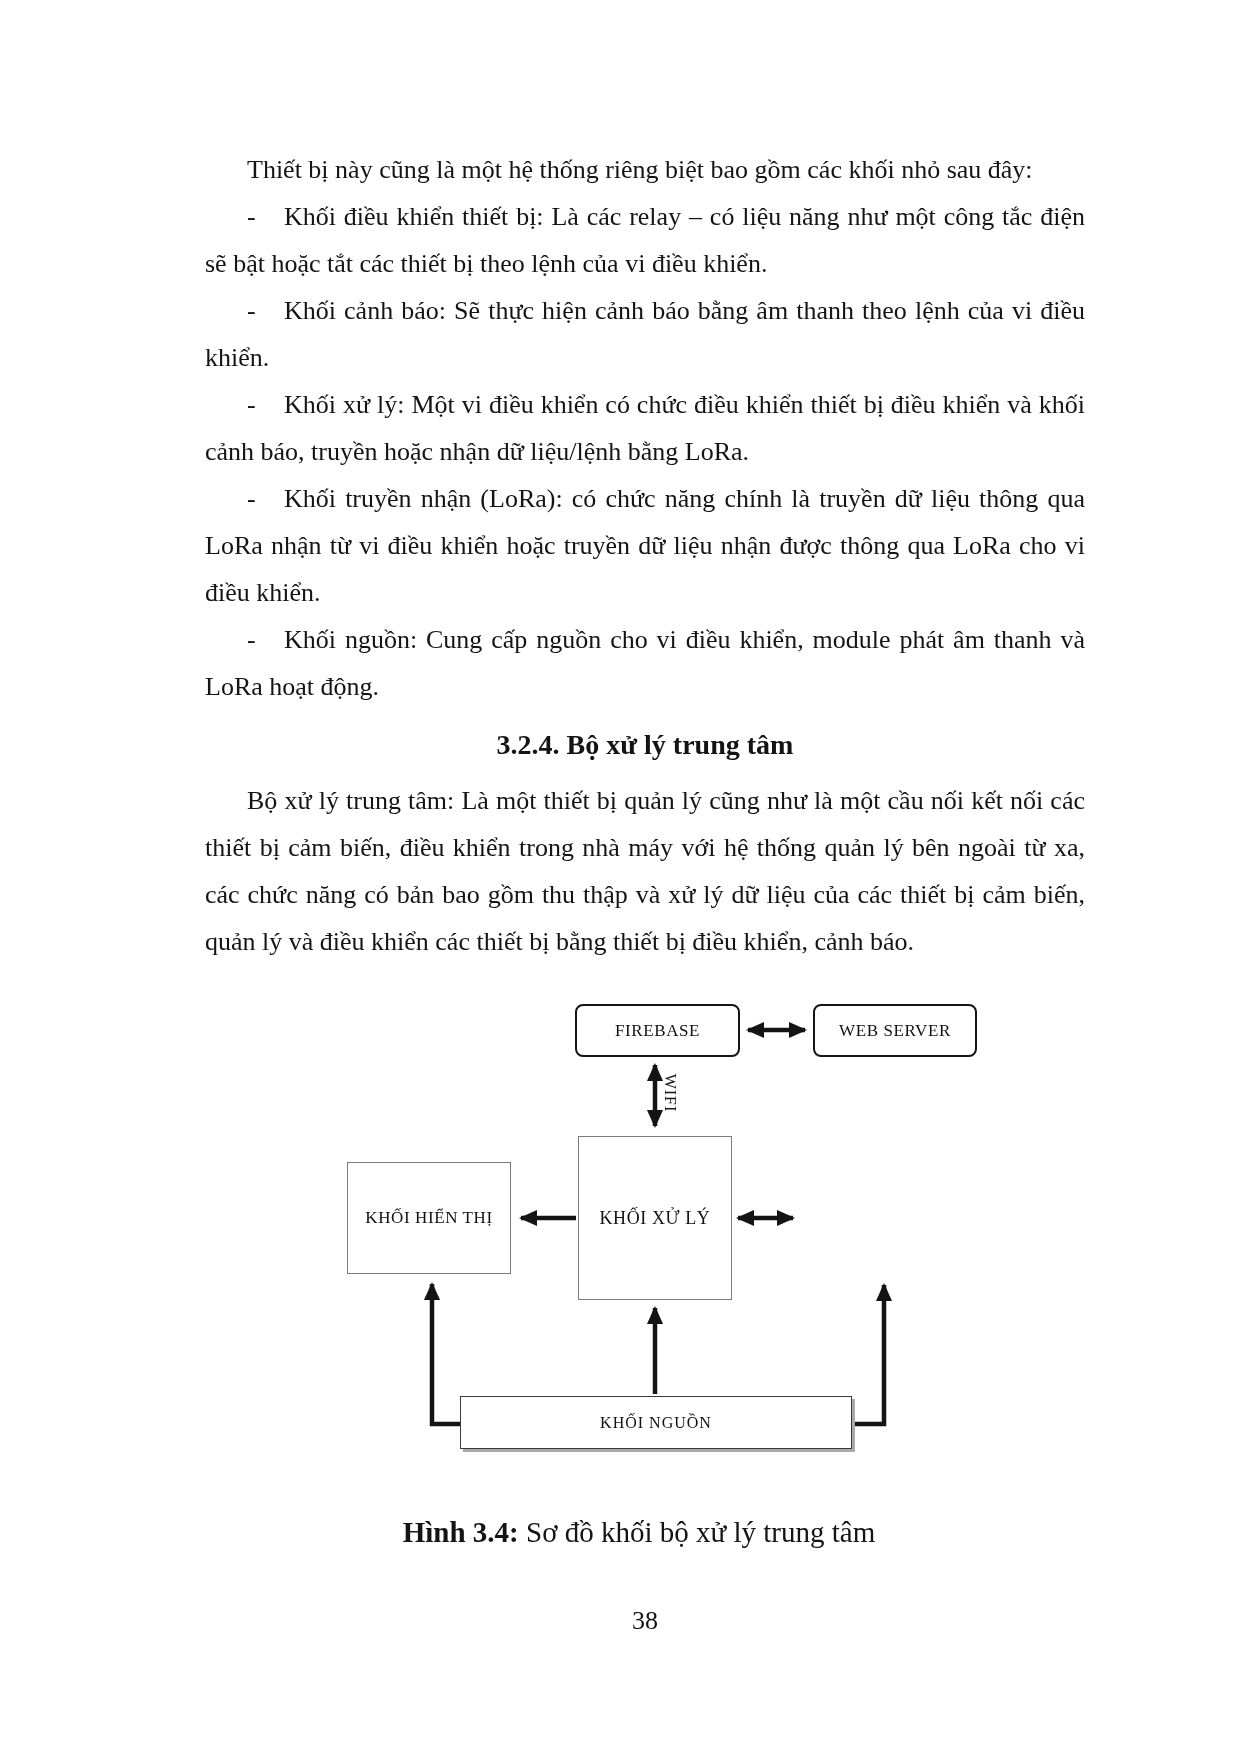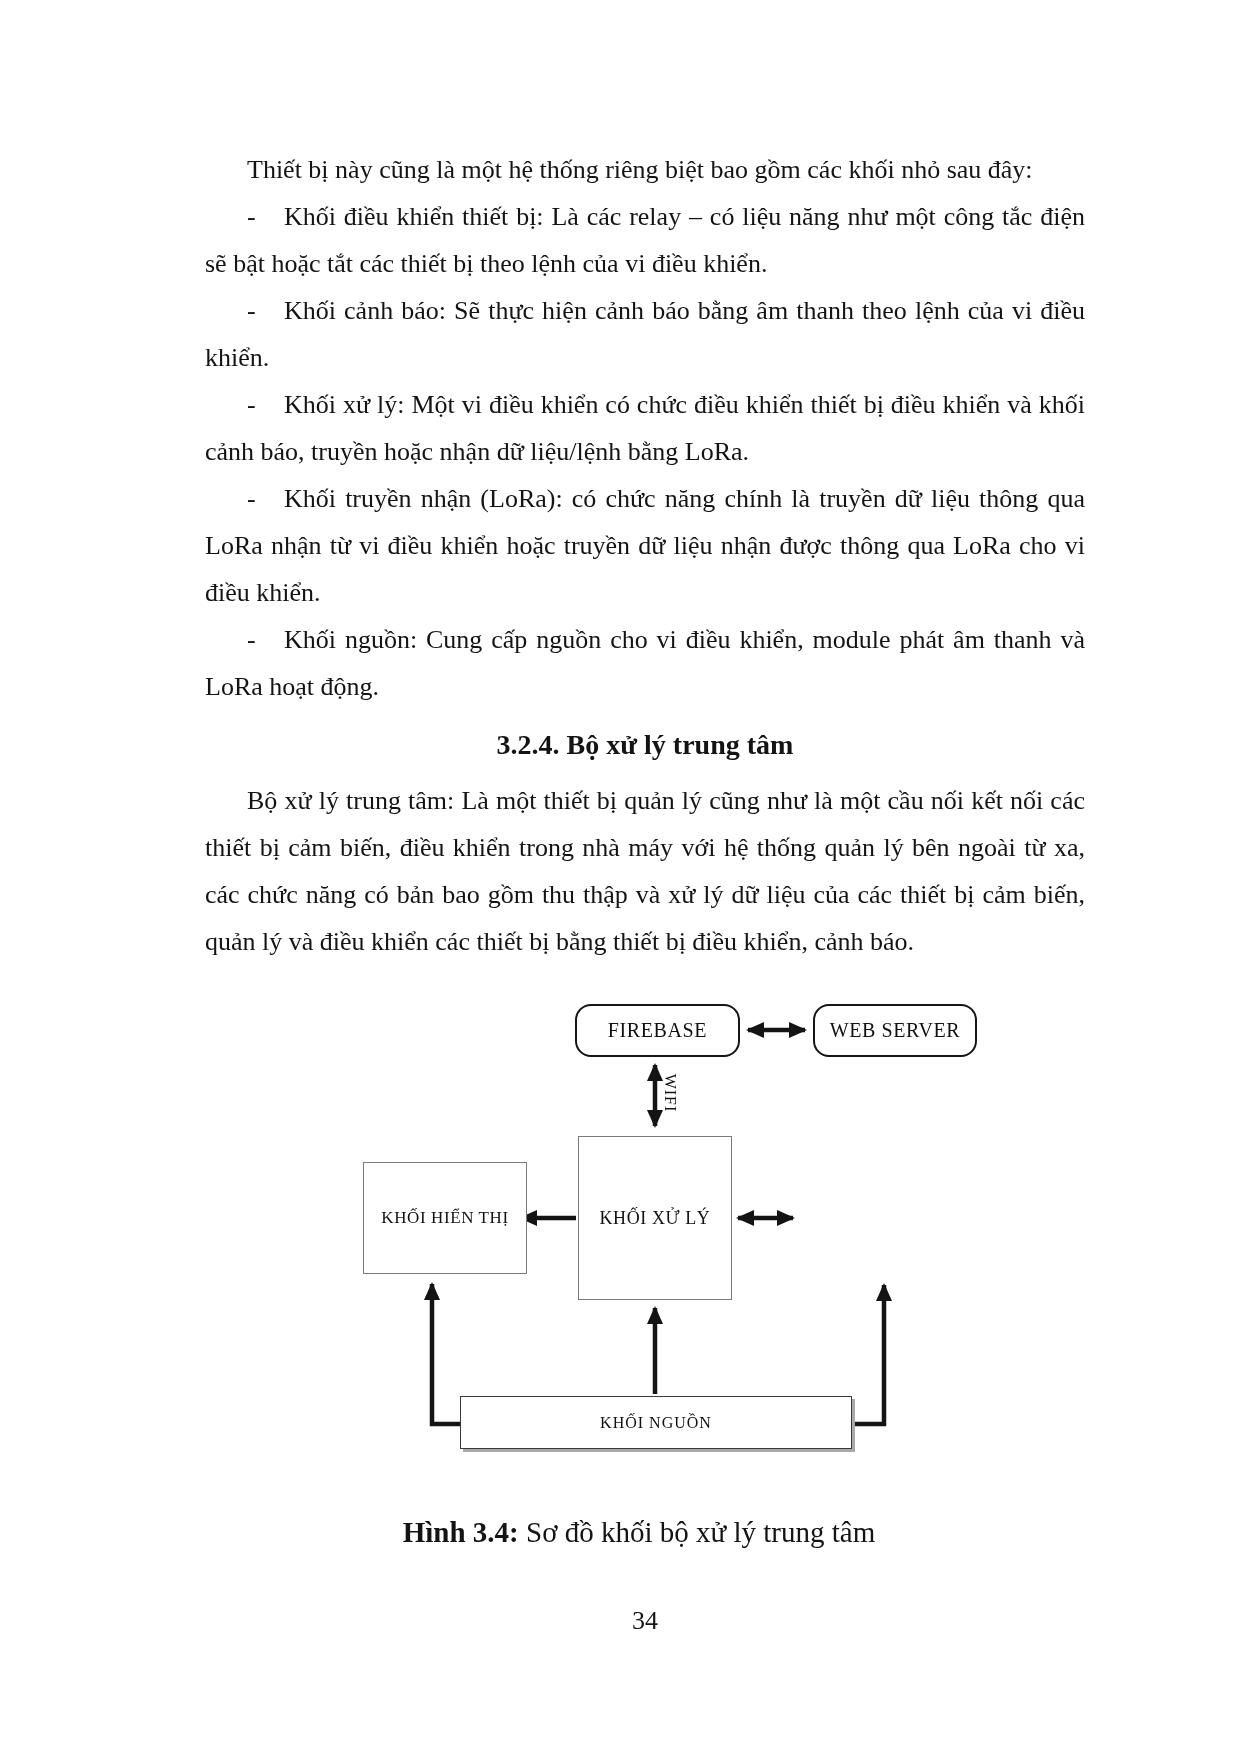--- a/index.html
+++ b/index.html
@@ -28,31 +28,31 @@
   p.bodytext{text-indent:42px;margin-top:2px;}
   
   #arrows{position:absolute;left:0;top:0;z-index:1;}
   .dbox{
     position:absolute;box-sizing:border-box;z-index:2;
     background:#ffffff;color:#111;
     display:flex;align-items:center;justify-content:center;
     text-align:center;letter-spacing:0.6px;
   }
   #box-firebase,#box-webserver{
-    border:2.5px solid #151515;border-radius:16px;font-size:20px;
+    border:2.5px solid #151515;border-radius:8px;font-size:17px;
   }
   #box-firebase{left:575px;top:1004px;width:165px;height:53px;}
   #box-webserver{left:813px;top:1004px;width:164px;height:53px;}
   #box-processing{
     left:578px;top:1136px;width:154px;height:164px;
     border:1.5px solid #7a7a7a;font-size:18px;
   }
   #box-display{
     left:347px;top:1162px;width:164px;height:112px;
-    border:1.5px solid #7a7a7a;font-size:17px;margin-left:16px;
+    border:1.5px solid #7a7a7a;font-size:17px;
   }
   #box-transceiver{
     left:799px;top:1162px;width:164px;height:113px;
     border:1.5px solid #7a7a7a;font-size:16.5px;line-height:1.55;
     flex-direction:column;padding:0 2px;
   }
   #box-power{
     left:460px;top:1396px;width:392px;height:53px;
     border:1.5px solid #3a3a3a;box-shadow:3px 3px 0 #a9a9a9;
     font-size:16px;letter-spacing:1px;
@@ -115,15 +115,15 @@
   <div class="dbox" id="box-processing">KHỐI XỬ LÝ</div>
   <div class="dbox" id="box-display">KHỐI HIỂN THỊ</div>
   <div class="dbox" id="box-power">KHỐI NGUỒN</div>
 
   <div id="wifi-label">WIFI</div>
 
   <div id="caption">
     <span class="cap-label">Hình 3.4:</span><span> Sơ đồ khối bộ xử lý trung tâm</span>
   </div>
 
-  <div id="page-number">34</div>
+  <div id="page-number">38</div>
 
 </div>
 
 </body></html>

